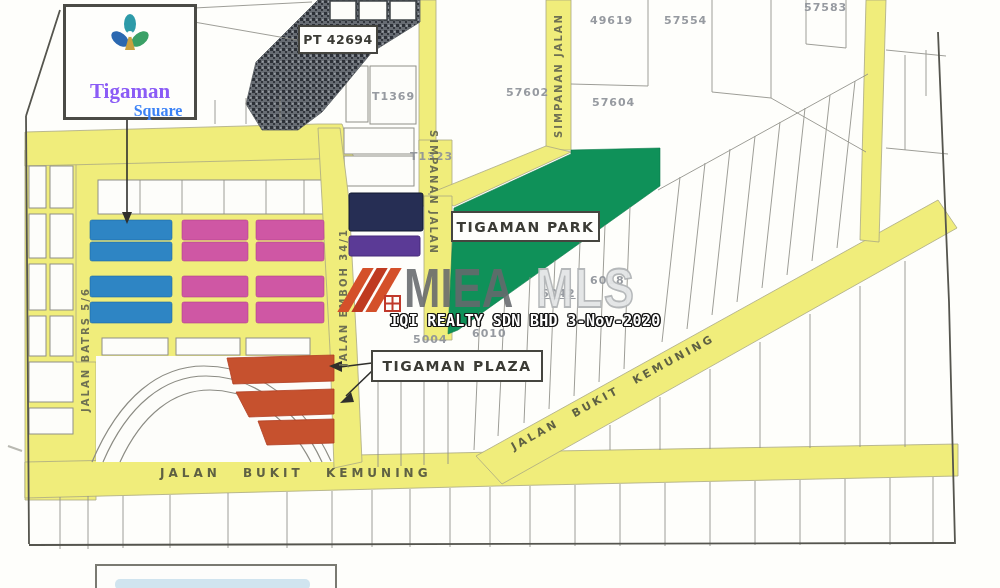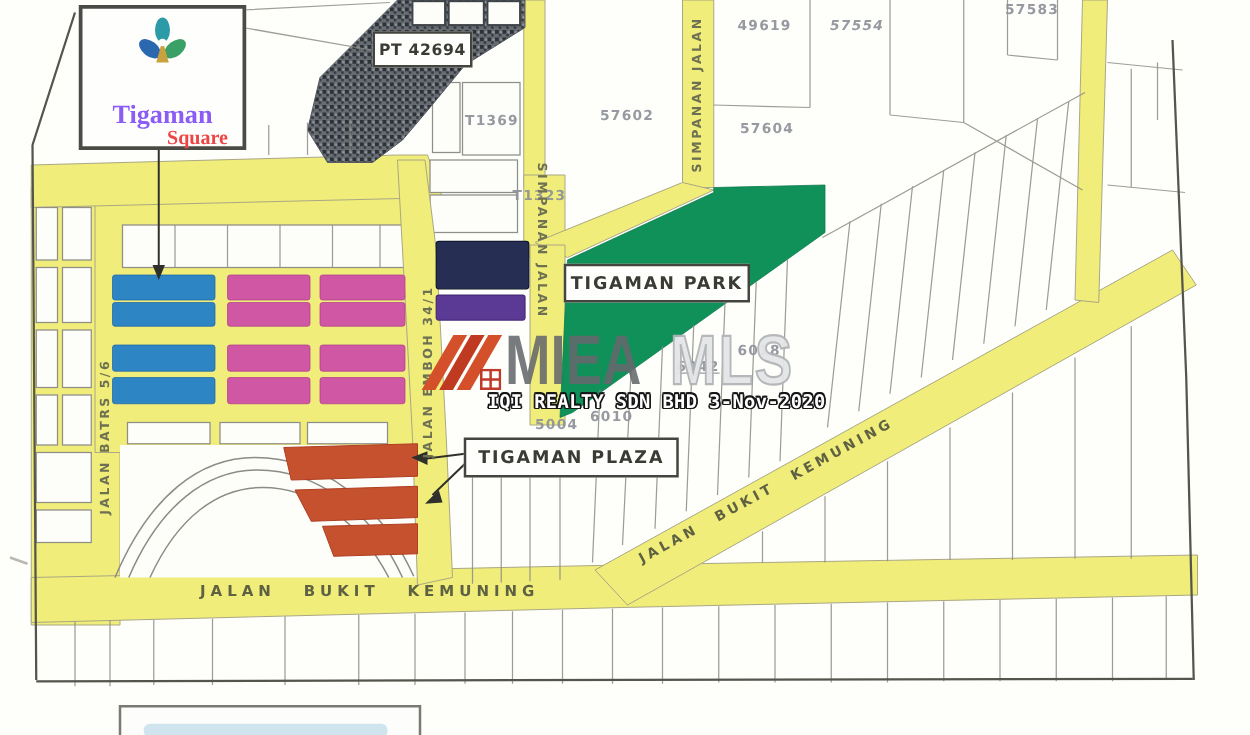--- a/index.html
+++ b/index.html
@@ -11,21 +11,21 @@
   .roadtext{position:absolute;z-index:3;font:700 11px "DejaVu Sans",sans-serif;color:#5f6143;
        letter-spacing:4px;white-space:nowrap;}
   .vtext{position:absolute;z-index:3;font:700 10px "DejaVu Sans",sans-serif;color:#6e7052;
        letter-spacing:2px;text-align:center;white-space:nowrap;}
   .callout{position:absolute;z-index:4;background:#fefefc;border:2px solid #45453f;
        color:#3b3b35;display:flex;align-items:center;justify-content:center;
        font:700 14px "DejaVu Sans",sans-serif;letter-spacing:1.5px;white-space:nowrap;}
   #logo-box{position:absolute;left:63px;top:4px;width:128px;height:110px;z-index:5;
        background:#fefefc;border:3px solid #4b4b46;text-align:center;}
   #logo-t1{font:700 21px "Liberation Serif",serif;color:#8b5cf6;margin-top:17px;}
-  #logo-t2{font:700 16px "Liberation Serif",serif;color:#ef4444;padding-left:56px;margin-top:-2px;}
+  #logo-t2{font:700 16px "Liberation Serif",serif;color:#3b82f6;padding-left:56px;margin-top:-2px;}
   .wm-stripe{position:absolute;width:11px;height:44px;transform:skewX(-30deg);z-index:6;}
   #wm-brand{position:absolute;left:404px;top:260px;z-index:6;font:700 56px "Liberation Sans",sans-serif;
        color:#66696d;line-height:1;transform:scaleX(.78);transform-origin:left top;opacity:.88;
        letter-spacing:0px;}
   #wm-suffix{position:absolute;left:536px;top:260px;z-index:6;font:700 56px "Liberation Sans",sans-serif;
        color:#e3e5e6;line-height:1;transform:scaleX(.8);transform-origin:left top;
        -webkit-text-stroke:1.8px #b2b5b7;opacity:.95;letter-spacing:2px;}
   #wm-caption{position:absolute;left:374px;top:312px;z-index:6;
        font:700 15px "DejaVu Sans Mono",monospace;color:#ffffff;letter-spacing:.3px;
        text-shadow:-1.4px 0 #161616,1.4px 0 #161616,0 -1.4px #161616,0 1.4px #161616,
@@ -175,30 +175,30 @@
     </svg>
     <div id="logo-t1">Tigaman</div>
     <div id="logo-t2">Square</div>
   </div>
 
   <div class="callout" style="left:298px;top:25px;width:76px;height:25px;font-size:12.5px;letter-spacing:.5px;">PT 42694</div>
   <div class="callout" style="left:371px;top:350px;width:168px;height:28px;">TIGAMAN PLAZA</div>
   <div class="callout" style="left:451px;top:211px;width:145px;height:27px;">TIGAMAN PARK</div>
 
   <div class="lot" style="left:372px;top:90px;">T1369</div>
-  <div class="lot" style="left:480px;top:86px;">57602</div>
+  <div class="lot" style="left:506px;top:86px;">57602</div>
   <div class="lot" style="left:590px;top:14px;">49619</div>
-  <div class="lot" style="left:664px;top:14px;font-style:italic;">57554</div>
+  <div class="lot" style="left:664px;top:14px;">57554</div>
   <div class="lot" style="left:804px;top:1px;">57583</div>
   <div class="lot" style="left:592px;top:96px;">57604</div>
   <div class="lot" style="left:364px;top:150px;margin-left:46px;">T1323</div>
   <div class="lot" style="left:590px;top:274px;">6018</div>
   <div class="lot" style="left:541px;top:287px;text-decoration:underline;">6042</div>
   <div class="lot" style="left:472px;top:327px;">6010</div>
-  <div class="lot" style="left:428px;top:333px;text-align:right;">5004</div>
+  <div class="lot" style="left:413px;top:333px;text-align:right;">5004</div>
 
   <div class="roadtext" style="left:160px;top:466px;font-size:12px;word-spacing:14px;">JALAN BUKIT KEMUNING</div>
   <div class="roadtext" style="left:512px;top:441px;word-spacing:10px;letter-spacing:3px;
        transform:rotate(-28.6deg);transform-origin:0 50%;">JALAN BUKIT KEMUNING</div>
   <div class="vtext" style="left:488px;top:70px;width:140px;transform:rotate(-90deg);">SIMPANAN JALAN</div>
   <div class="vtext" style="left:363px;top:187px;width:140px;transform:rotate(90deg);">SIMPANAN JALAN</div>
   <div class="vtext" style="left:253px;top:292px;width:180px;transform:rotate(-90deg);">JALAN EMBOH 34/1</div>
   <div class="vtext" style="left:5px;top:344px;width:160px;transform:rotate(-90deg);">JALAN BATRS 5/6</div>
 
   <div class="wm-stripe" style="left:350px;top:268px;background:#d4502a;"></div>

